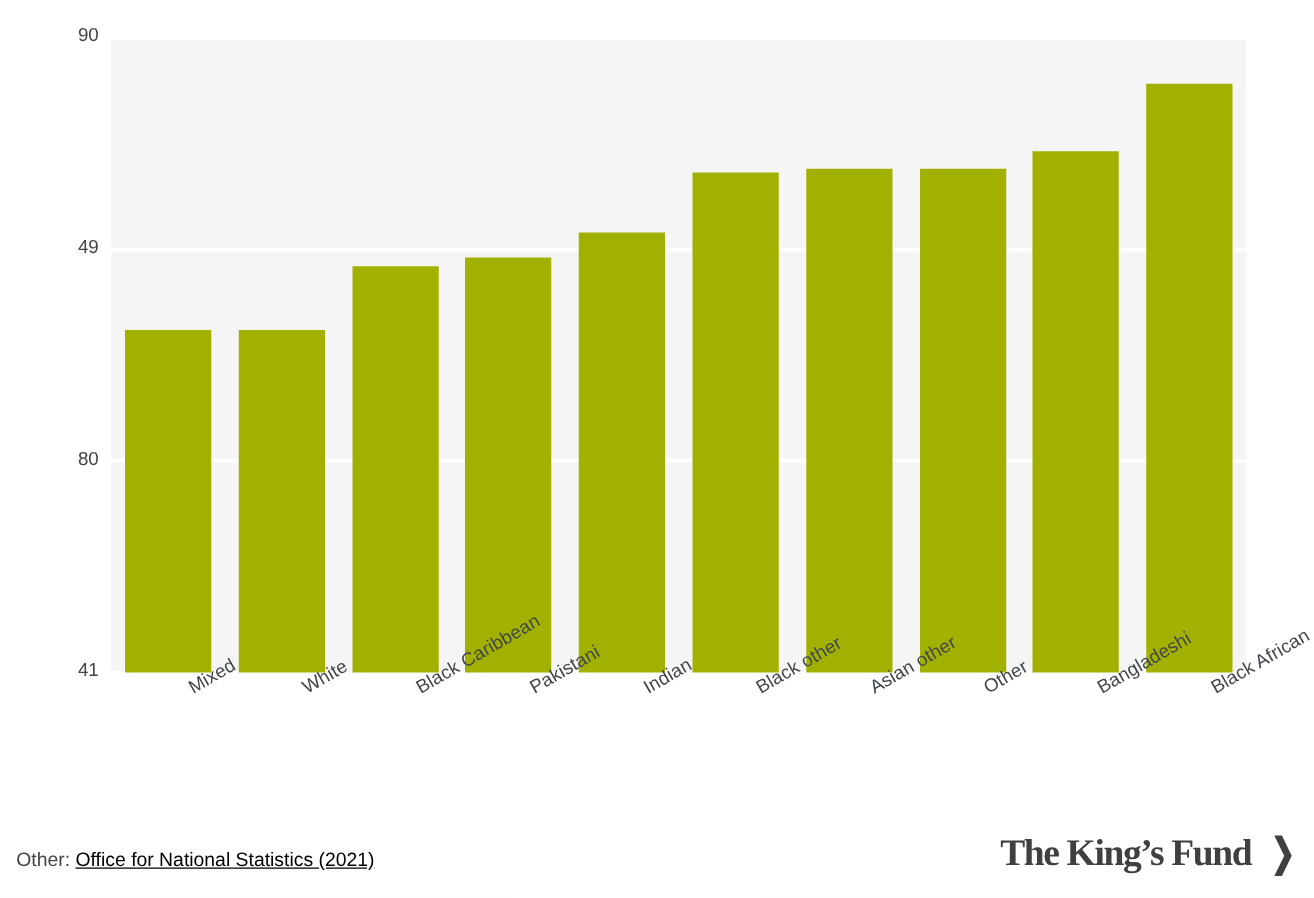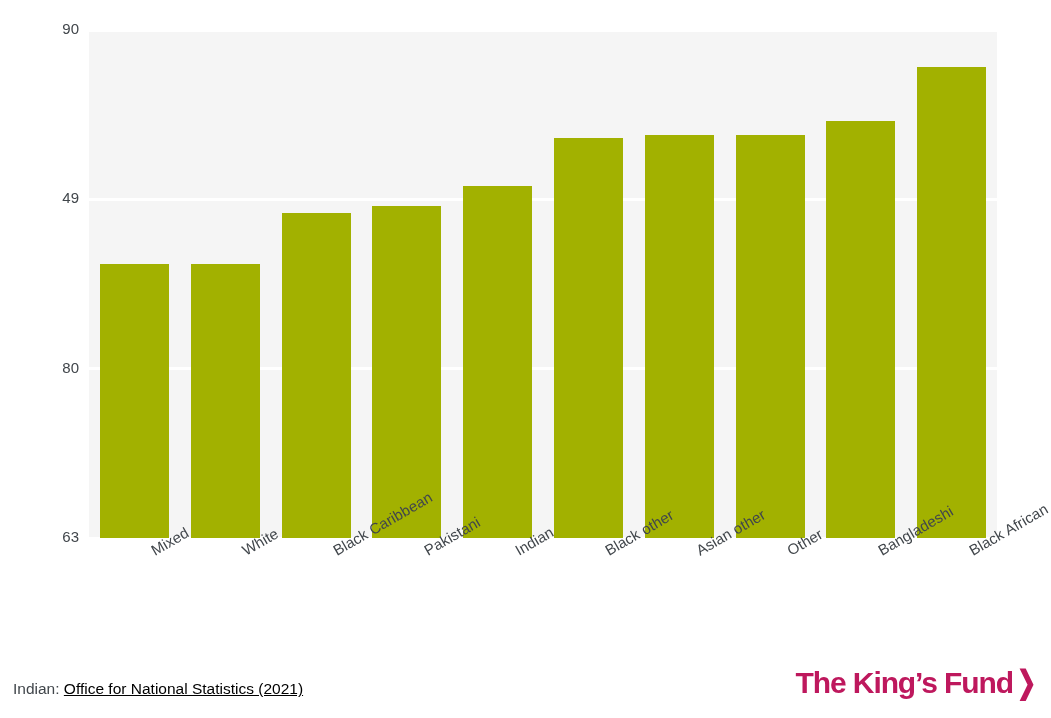--- a/index.html
+++ b/index.html
@@ -124,43 +124,44 @@
     text-decoration: underline;
     color: #000000;
     cursor: pointer;
   }
   #logo {
     position: absolute;
     right: 13px;
     top: -14px;
     display: flex;
     align-items: center;
-    gap: 0px;
+    gap: 12px;
     font-size: 30px;
     font-weight: bold;
-    color: #be185d;
+    color: #404040;
     letter-spacing: -1.1px;
     white-space: nowrap;
+    font-family: Liberation Serif, serif;
   }
   #logo-chevron {
     display: inline-block;
     margin-left: 1px;
     font-size: 30px;
     font-weight: bold;
     line-height: 1;
     transform: scaleX(0.78) scaleY(1.05);
   }
 </style>
 </head>
 <body>
 
 <div id="figure">
 
   <div id="y-tick-labels">
-      <div class="y-tick-label" style="top: 528px; left: 0px; width: 79px; text-align: right;">63</div>
+      <div class="y-tick-label" style="top: 528px; left: 0px; width: 79px; text-align: right;">41</div>
       <div class="y-tick-label" style="top: 358.667px; left: 0px; width: 79px; text-align: right;">80</div>
       <div class="y-tick-label" style="top: 189.333px; left: 0px; width: 79px; text-align: right;">49</div>
       <div class="y-tick-label" style="top: 20px; left: 0px; width: 79px; text-align: right;">90</div>
     </div>
 
   <div id="plot-area">
     <div id="gridlines">
         <div class="gridline" style="top: 506.5px;"></div>
         <div class="gridline" style="top: 337.167px;"></div>
         <div class="gridline" style="top: 167.833px;"></div>
@@ -187,20 +188,20 @@
       <div class="x-tick-label" style="left: 331.8px; width: 0px; top: 6px;">Pakistani</div>
       <div class="x-tick-label" style="left: 422.6px; width: 0px; top: 6px;">Indian</div>
       <div class="x-tick-label" style="left: 513.4px; width: 0px; top: 6px;">Black other</div>
       <div class="x-tick-label" style="left: 604.2px; width: 0px; top: 6px;">Asian other</div>
       <div class="x-tick-label" style="left: 695px; width: 0px; top: 6px;">Other</div>
       <div class="x-tick-label" style="left: 785.8px; width: 0px; top: 6px;">Bangladeshi</div>
       <div class="x-tick-label" style="left: 876.6px; width: 0px; top: 6px;">Black African</div>
     </div>
 
   <div id="footer">
-    <div id="source-note"><span>Indian: </span><span id="source-link">Office for National Statistics (2021)</span></div>
+    <div id="source-note"><span>Other: </span><span id="source-link">Office for National Statistics (2021)</span></div>
     <div id="logo">
         <span>The King’s Fund</span>
         <span id="logo-chevron">❯</span>
       </div>
   </div>
 
 </div>
 
 </body></html>

